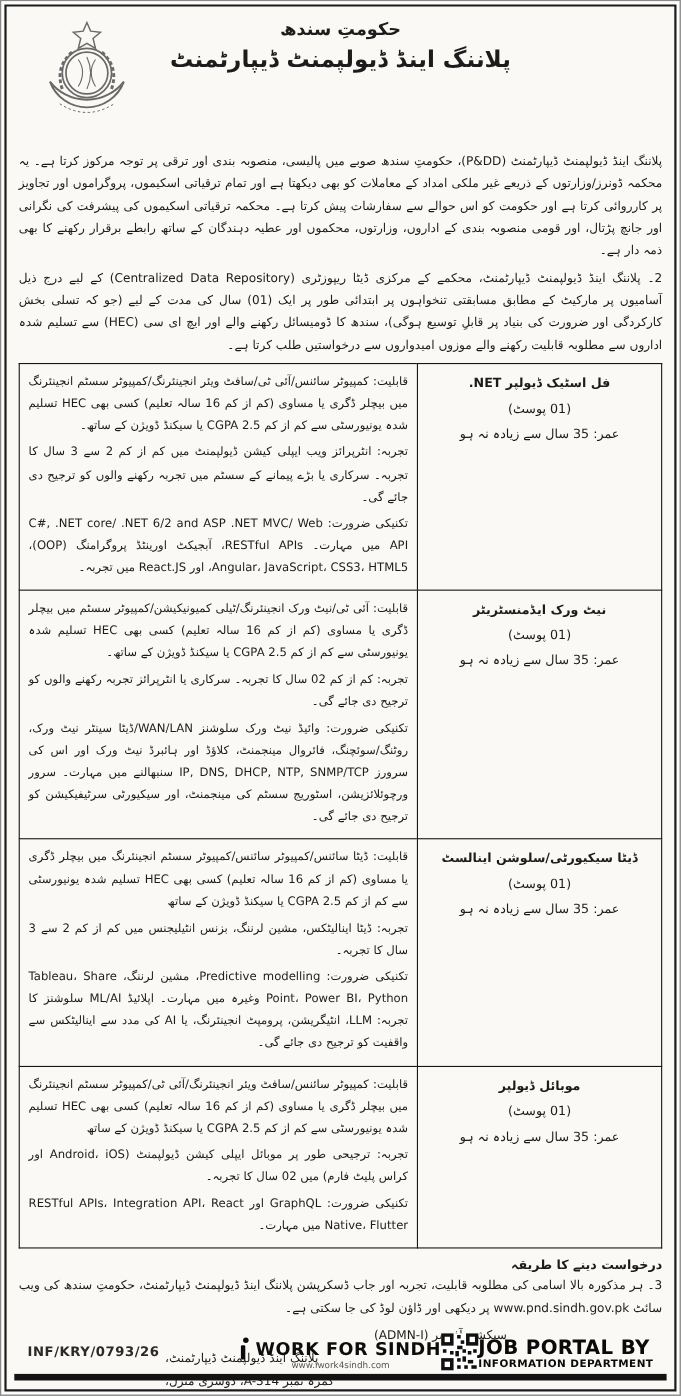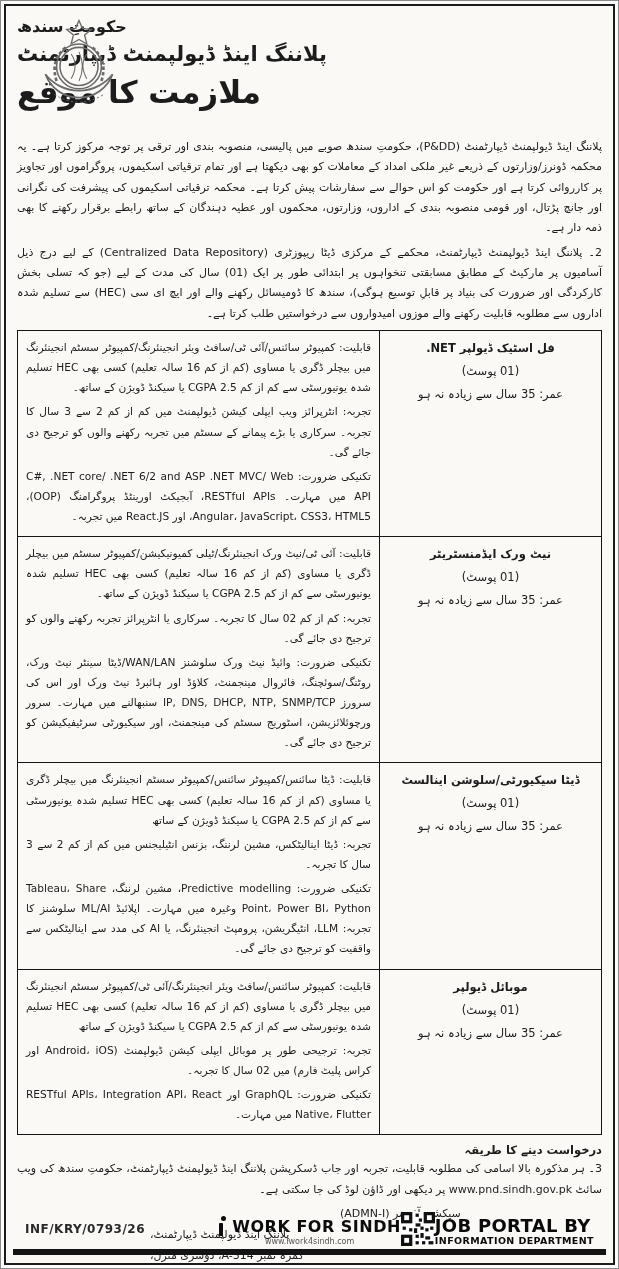--- a/index.html
+++ b/index.html
@@ -3,21 +3,21 @@
 <meta charset="utf-8">
 <style>
   html,body{margin:0;padding:0;background:#cfcfcf;font-family:"DejaVu Sans","Liberation Sans",sans-serif;}
   .page{
     position:relative;width:619px;height:1269px;margin:0 auto;background:#faf9f6;
     box-sizing:border-box;border:1px solid #8a8a8a;box-shadow:inset 0 0 0 3px #fdfdfb, inset 0 0 0 5px #1b1b1b;
     color:#1c1c1c;overflow:hidden;direction:rtl;
   }
   .inner{position:absolute;inset:8px;padding:4px 8px;box-sizing:border-box;}
   
-  .header{position:relative;height:122px;text-align:left;}
+  .header{position:relative;height:122px;text-align:center;}
   .h-govt{font-size:16px;font-weight:bold;padding-top:4px;}
   .h-dept{font-size:21px;font-weight:bold;margin-top:6px;}
   .h-title{font-size:31px;font-weight:900;margin-top:8px;letter-spacing:1px;}
   .crest{position:absolute;top:2px;left:6px;width:112px;height:114px;}
   
   .intro p{font-size:11px;line-height:1.85;text-align:justify;margin:2px 0 4px;}
   
   table.jobs{width:100%;border-collapse:collapse;margin-top:6px;}
   table.jobs td{border:1.5px solid #161616;vertical-align:top;padding:6px 8px;}
   td.post{width:205px;text-align:center;font-size:11.5px;line-height:2.0;padding-top:10px;}
@@ -49,21 +49,20 @@
 </style>
 </head>
 <body>
 
 <div class="page">
   <div class="inner">
 
     <div class="header">
       <div class="h-govt">حکومتِ سندھ</div>
       <div class="h-dept">پلاننگ اینڈ ڈیولپمنٹ ڈیپارٹمنٹ</div>
-      <div class="h-title">ملازمت کا موقع</div>
       <svg class="crest" viewBox="0 0 100 100" aria-hidden="true">
         <g fill="none" stroke="#6a6a6a" stroke-width="1.4">
           <path d="M50 4 l3 7 8 1 -6 5 2 8 -7 -4 -7 4 2 -8 -6 -5 8 -1 z" stroke-width="1.2"></path>
           <circle cx="50" cy="45" r="17"></circle>
           <circle cx="50" cy="45" r="20"></circle>
           <path d="M43 34 q7 10 0 22 M50 32 q6 13 0 26 M57 34 q-7 10 0 22" stroke-width="0.9"></path>
           <path d="M30 58 q-6 -18 8 -30" stroke-dasharray="3 2" stroke-width="2.4"></path>
           <path d="M70 58 q6 -18 -8 -30" stroke-dasharray="3 2" stroke-width="2.4"></path>
           <path d="M20 52 a32 32 0 0 0 60 0 a38 38 0 0 1 -60 0 z" stroke-width="1.6"></path>
           <path d="M28 70 q22 14 44 0" stroke-width="0.8" stroke-dasharray="2 2"></path>

